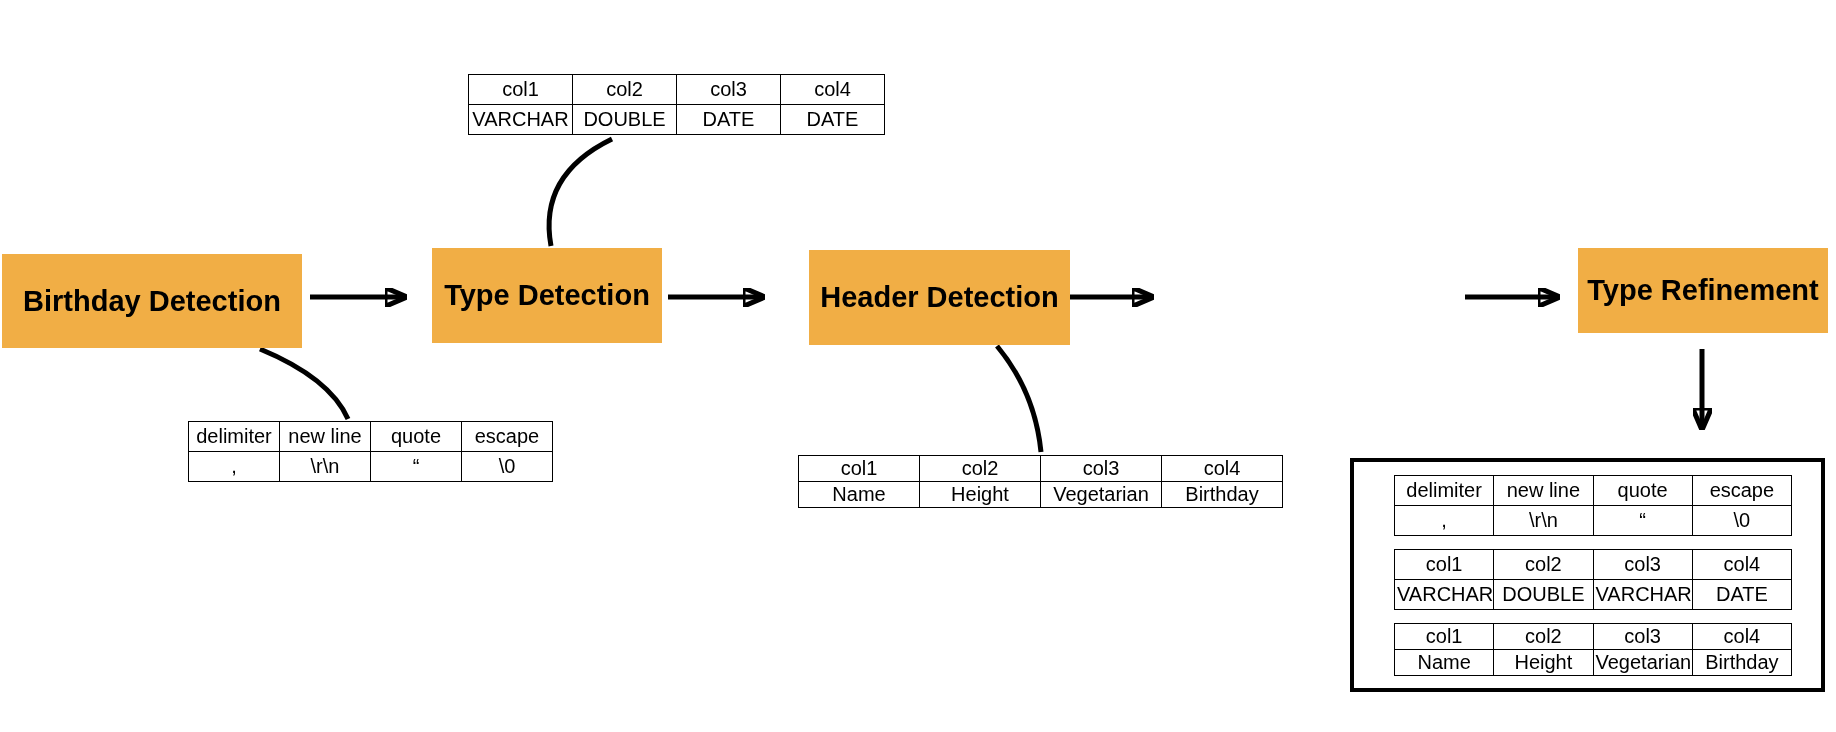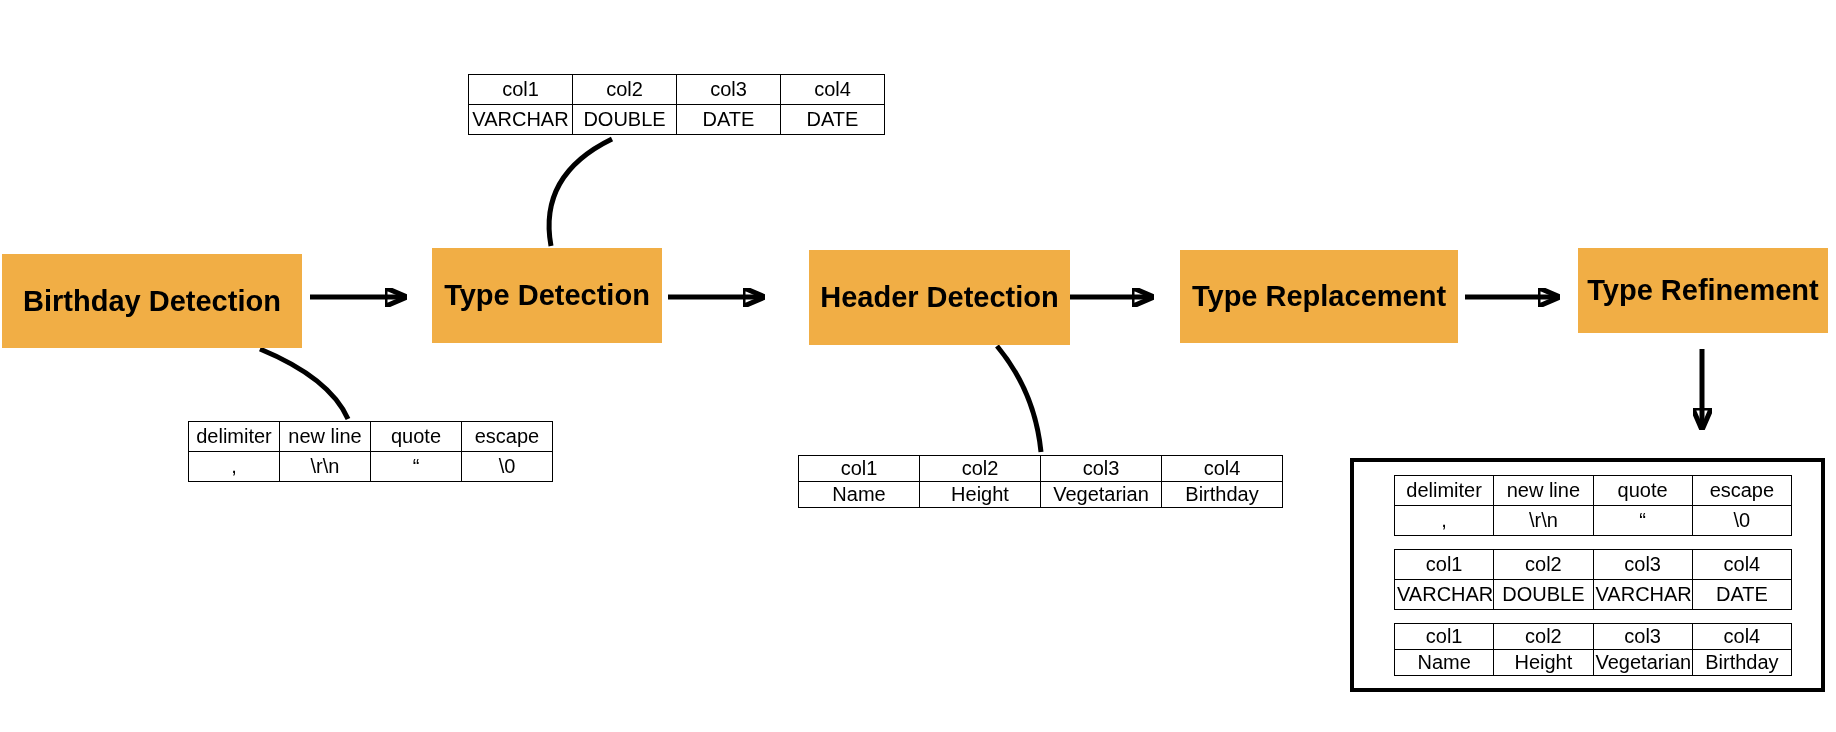--- a/index.html
+++ b/index.html
@@ -57,21 +57,20 @@
     <line x1="1702" y1="349" x2="1702" y2="428" stroke-width="5" marker-end="url(#ah)"></line>
 
     <path d="M260,349 Q330,378 348,419" stroke-width="5"></path>
     <path d="M612,139 Q538,175 551,246" stroke-width="5"></path>
     <path d="M997,346 Q1035,392 1041,452" stroke-width="5"></path>
   </svg>
 
   <div class="step" style="left:2px;top:254px;width:300px;height:94px;">Birthday Detection</div>
   <div class="step" style="left:432px;top:248px;width:230px;height:95px;text-align:center;">Type Detection</div>
   <div class="step" style="left:789px;top:250px;width:261px;height:95px;margin-left:20px;">Header Detection</div>
-  <div class="step" style="left:1180px;top:250px;width:278px;height:93px;">Type Replacement</div>
   <div class="step" style="left:1578px;top:248px;width:250px;height:85px;">Type Refinement</div>
 
   <table class="dt" style="left:468px;top:74px;width:417px;">
     <tbody>
         <tr>
       <td>col1</td>
       <td>col2</td>
       <td>col3</td>
       <td>col4</td>
     </tr>

